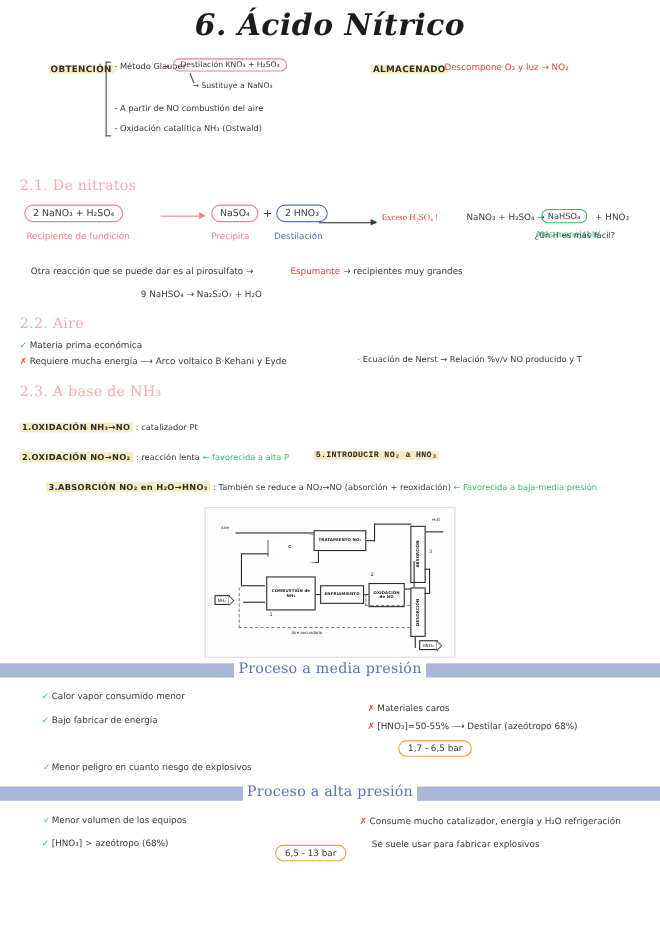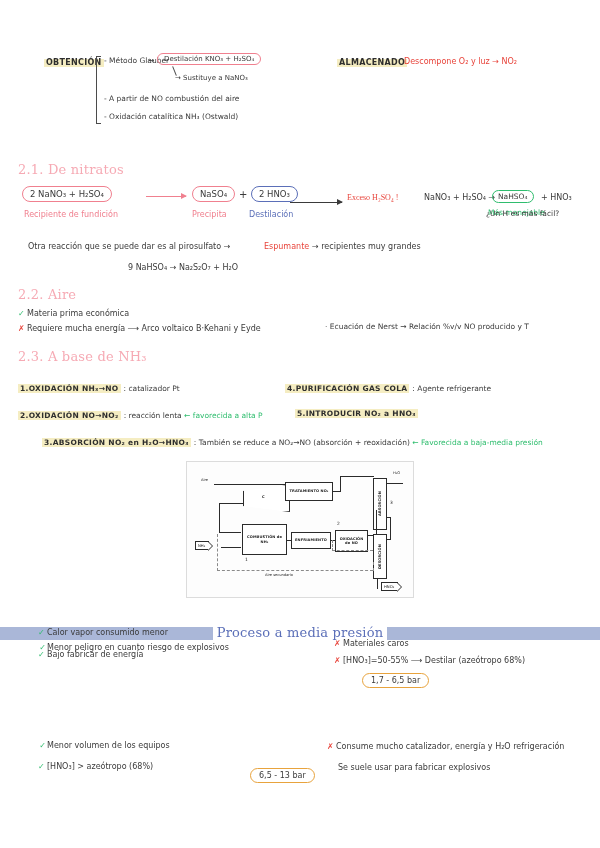--- a/index.html
+++ b/index.html
@@ -214,20 +214,21 @@
     border-left: 5px solid #2b2b2b;
     border-top: 5.2px solid transparent;
     border-bottom: 5.2px solid transparent;
   }
 </style>
 </head>
 <body>
 
 <div class="page">
 
+  <div class="title">6. Ácido Nítrico</div>
 
   <div class="abs hl-yellow" style="left:44px; top:59px;">OBTENCIÓN</div>
 
   <div class="bracket" style="left:96px; top:56px; height:68px;"></div>
 
   <div class="abs t75 c-dark" style="left:104px; top:57px;">- Método Glauber</div>
   <div class="abs t75 c-dark" style="left:148px; top:57px;">→</div>
   <div class="pill" style="left:157px; top:53px; padding:1px 6px; font-size:7px;">Destilación KNO₃ + H₂SO₄</div>
   <div class="abs t7 c-dark" style="left:175px; top:75px;">→ Sustituye a NaNO₃</div>
   <div class="dline" style="position:absolute; left:174px; top:66px; width:.9px; height:10px; background:#4b4b4b; transform:rotate(-22deg);"></div>
@@ -286,25 +287,22 @@
   </div>
 
   <div class="abs" style="left:18px; top:405px;">
     <span class="hl-yellow dense">2.OXIDACIÓN NO→NO₂</span><span class="t75 c-dark" style="margin-left:3px;">: reacción lenta </span><span class="t75 c-green">← favorecida a alta P</span>
   </div>
 
   <div class="abs" style="left:18px; top:432px;margin-left:24px;">
     <span class="hl-yellow dense">3.ABSORCIÓN NO₂ en H₂O→HNO₃</span><span class="t75 c-dark" style="margin-left:3px;">: También se reduce a NO₂→NO (absorción + reoxidación) </span><span class="t75 c-green">← Favorecida a baja-media presión</span>
   </div>
 
-  <div class="abs" style="left:285px; top:378px;">
-    <span class="hl-yellow dense">4.PURIFICACIÓN GAS COLA</span><span class="t75 c-dark" style="margin-left:3px;">: Agente refrigerante</span>
-  </div>
-
-  <div class="abs" style="left:295px; top:403px;">
+
+  <div class="abs" style="left:285px; top:403px;font-family:Liberation Mono, monospace;">
     <span class="hl-yellow dense">5.INTRODUCIR NO₂ a HNO₃</span>
   </div>
 
   <div class="diagram">
 
     <div class="dlabel" style="left:14px; top:16px;">Aire</div>
     <div class="dline h" style="left:27px; top:22px; width:75px;"></div>
     <div class="dline v" style="left:101px; top:22px; height:2px;"></div>
 
     <div style="position:absolute; left:56px; top:23px; width:47px; height:27px;
@@ -354,44 +352,49 @@
 
     <div class="ddash" style="left:145px; top:88px; width:41px;"></div>
     <div class="ddash v" style="left:145px; top:78px; height:11px;"></div>
 
     <div class="ddash" style="left:30px; top:108px; width:156px;"></div>
     <div class="ddash v" style="left:30px; top:72px; height:37px;"></div>
     <div class="ddash v" style="left:186px; top:100px; height:9px;"></div>
     <div class="dlabel" style="left:78px; top:111px;">Aire secundario</div>
   </div>
 
-  <div class="band" style="top:626px;">
+  <div class="band" style="top:602px;">
     <div class="bar left"></div>
     <div class="bandlabel">Proceso a media presión</div>
     <div class="bar right"></div>
   </div>
 
   <div class="abs t8" style="left:38px; top:629px;">
     <span class="mark mk-ok">✓</span><span class="c-dark">Calor vapor consumido menor</span>
   </div>
   <div class="abs t8" style="left:38px; top:651px;">
     <span class="mark mk-ok">✓</span><span class="c-dark">Bajo fabricar de energía</span>
   </div>
-  <div class="abs t8" style="left:38px; top:644px;text-align:center;">
+  <div class="abs t8" style="left:38px; top:694px;text-align:center;">
     <span class="mark mk-ok">✓</span><span class="c-dark">Menor peligro en cuanto riesgo de explosivos</span>
   </div>
 
   <div class="abs t8" style="left:334px; top:640px;">
     <span class="mark mk-no">✗</span><span class="c-dark">Materiales caros</span>
   </div>
   <div class="abs t8" style="left:334px; top:657px;">
     <span class="mark mk-no">✗</span><span class="c-dark">[HNO₃]=50-55% ⟶ Destilar (azeótropo 68%)</span>
   </div>
   <div class="pill orange" style="left:362px; top:673px; padding:2px 8px;">1,7 - 6,5 bar</div>
 
+  <div class="band" style="top:714px;">
+    <div class="bar left"></div>
+    <div class="bandlabel">Proceso a alta presión</div>
+    <div class="bar right"></div>
+  </div>
 
   <div class="abs t8" style="left:38px; top:742px;text-align:center;">
     <span class="mark mk-ok">✓</span><span class="c-dark">Menor volumen de los equipos</span>
   </div>
   <div class="abs t8" style="left:38px; top:763px;">
     <span class="mark mk-ok">✓</span><span class="c-dark">[HNO₃] &gt; azeótropo (68%)</span>
   </div>
 
   <div class="abs t8" style="left:327px; top:743px;">
     <span class="mark mk-no">✗</span><span class="c-dark">Consume mucho catalizador, energía y H₂O refrigeración</span>

